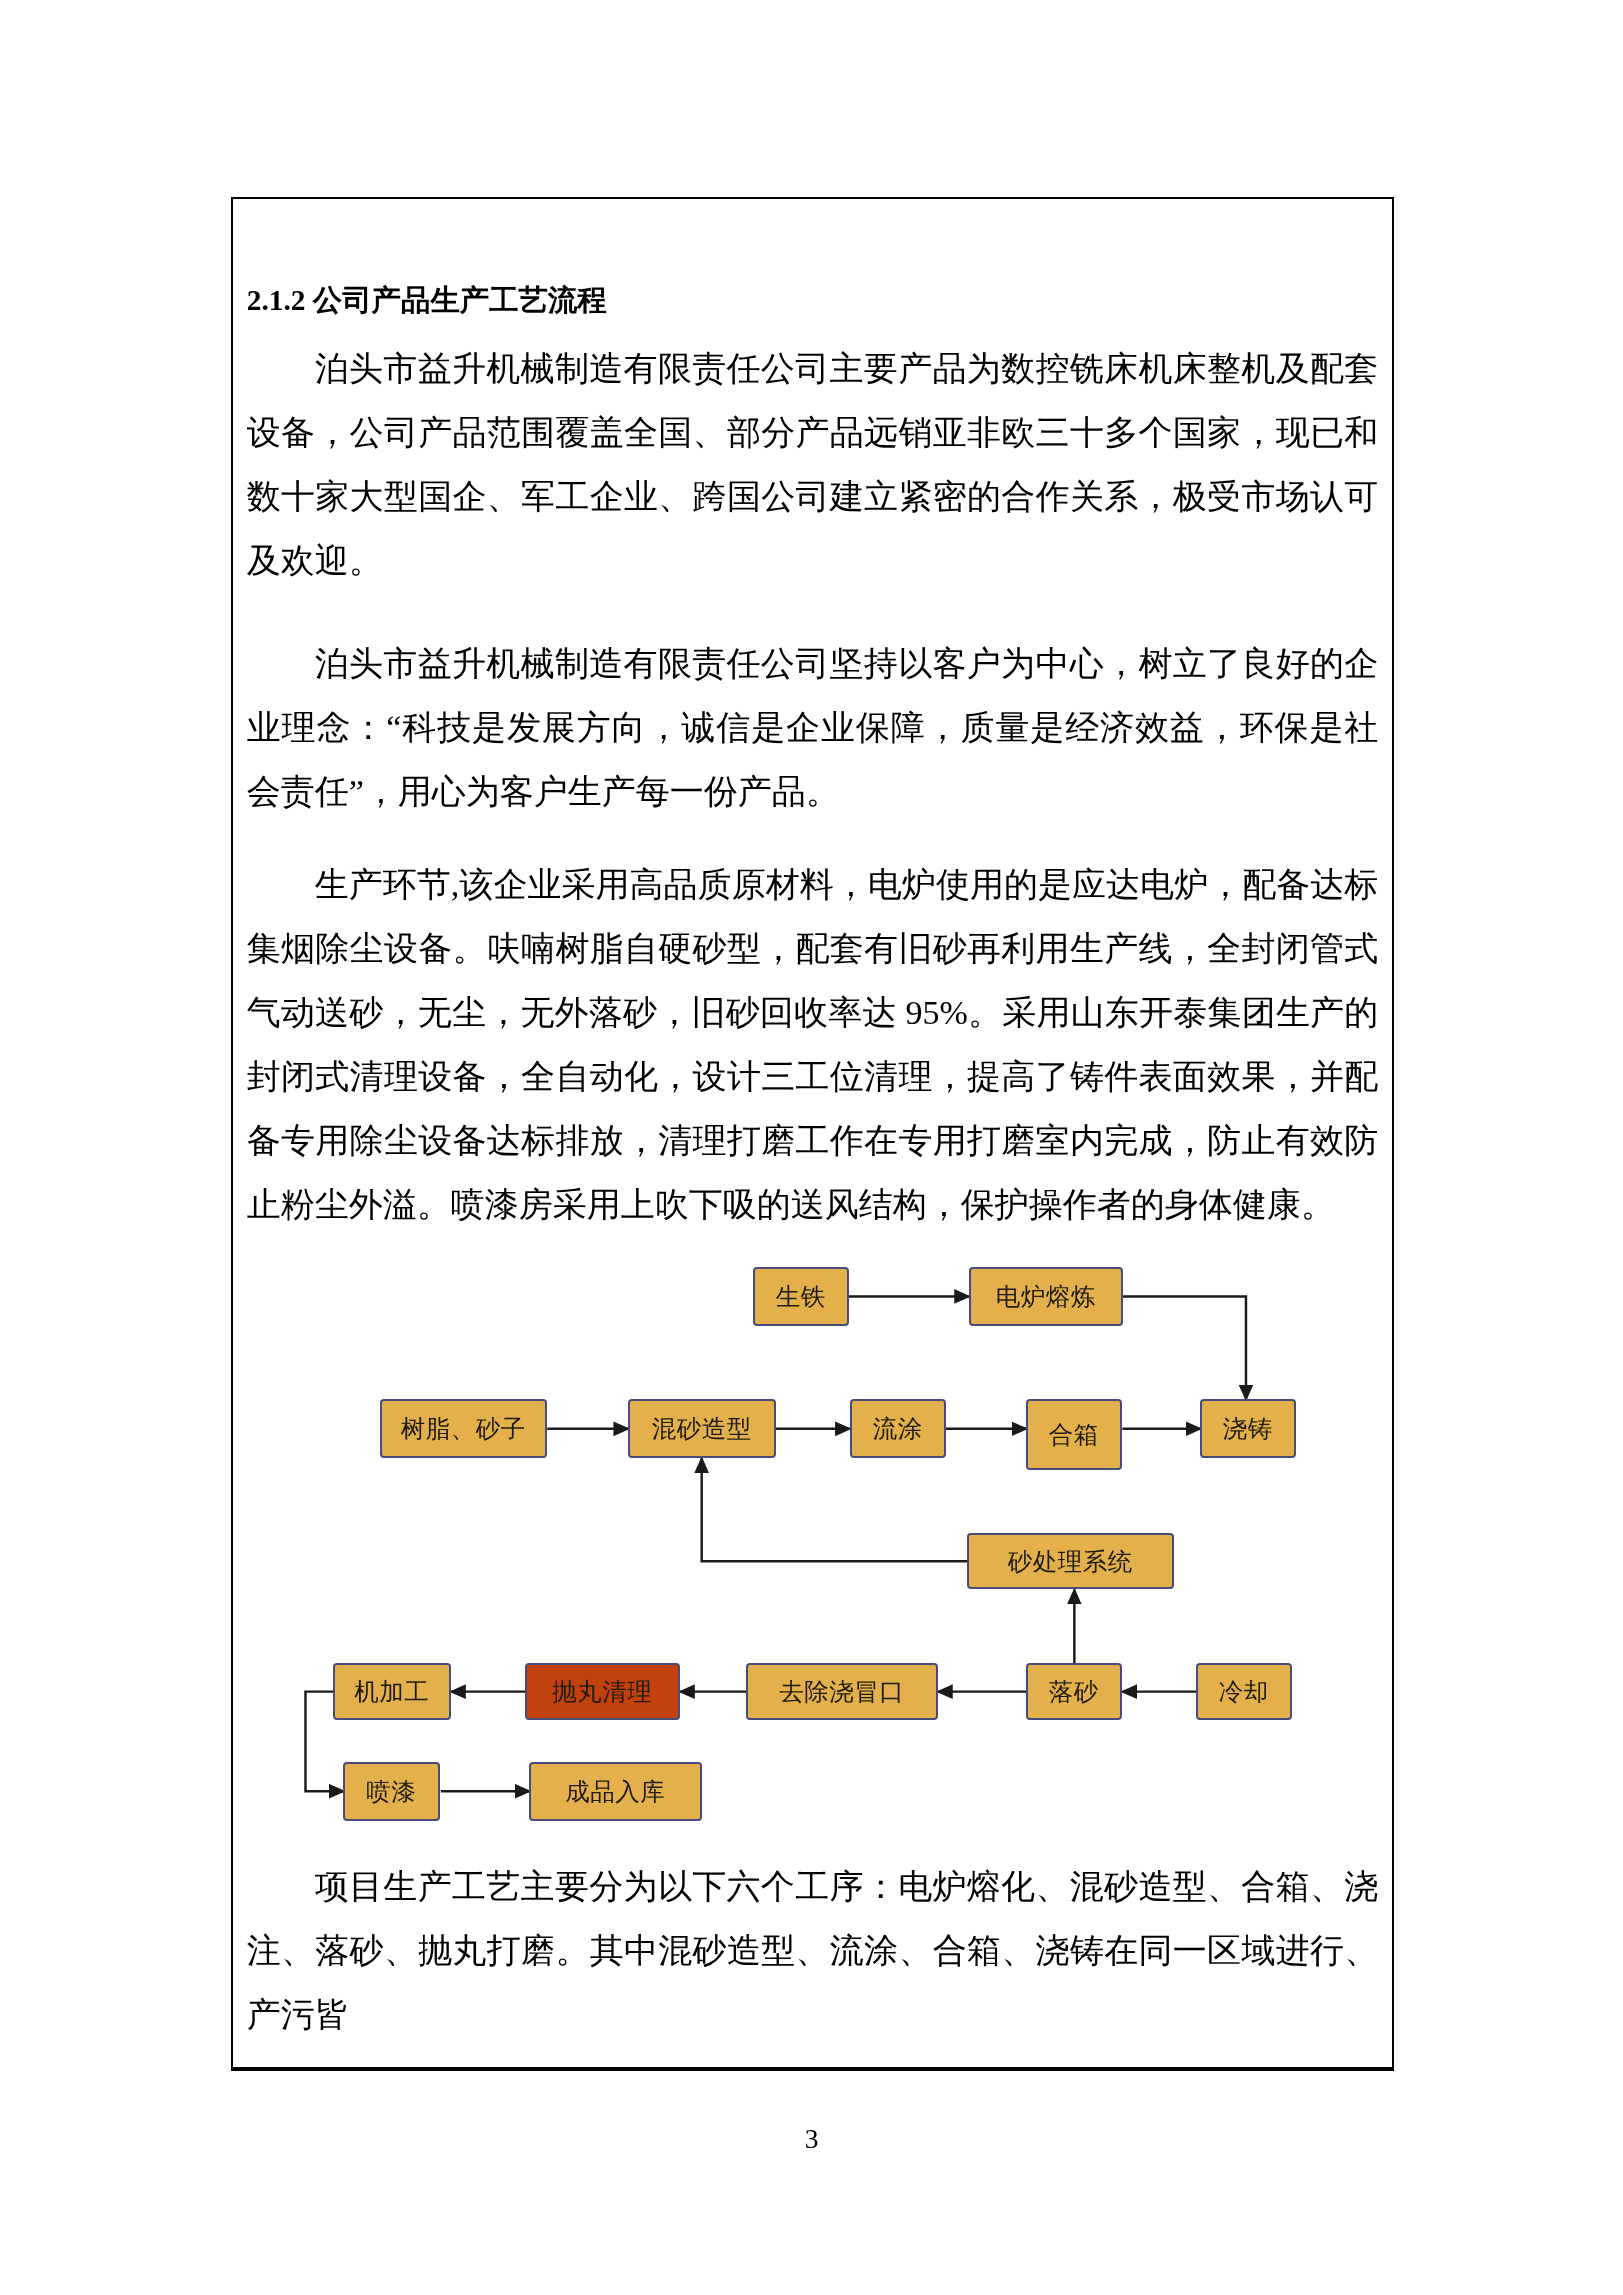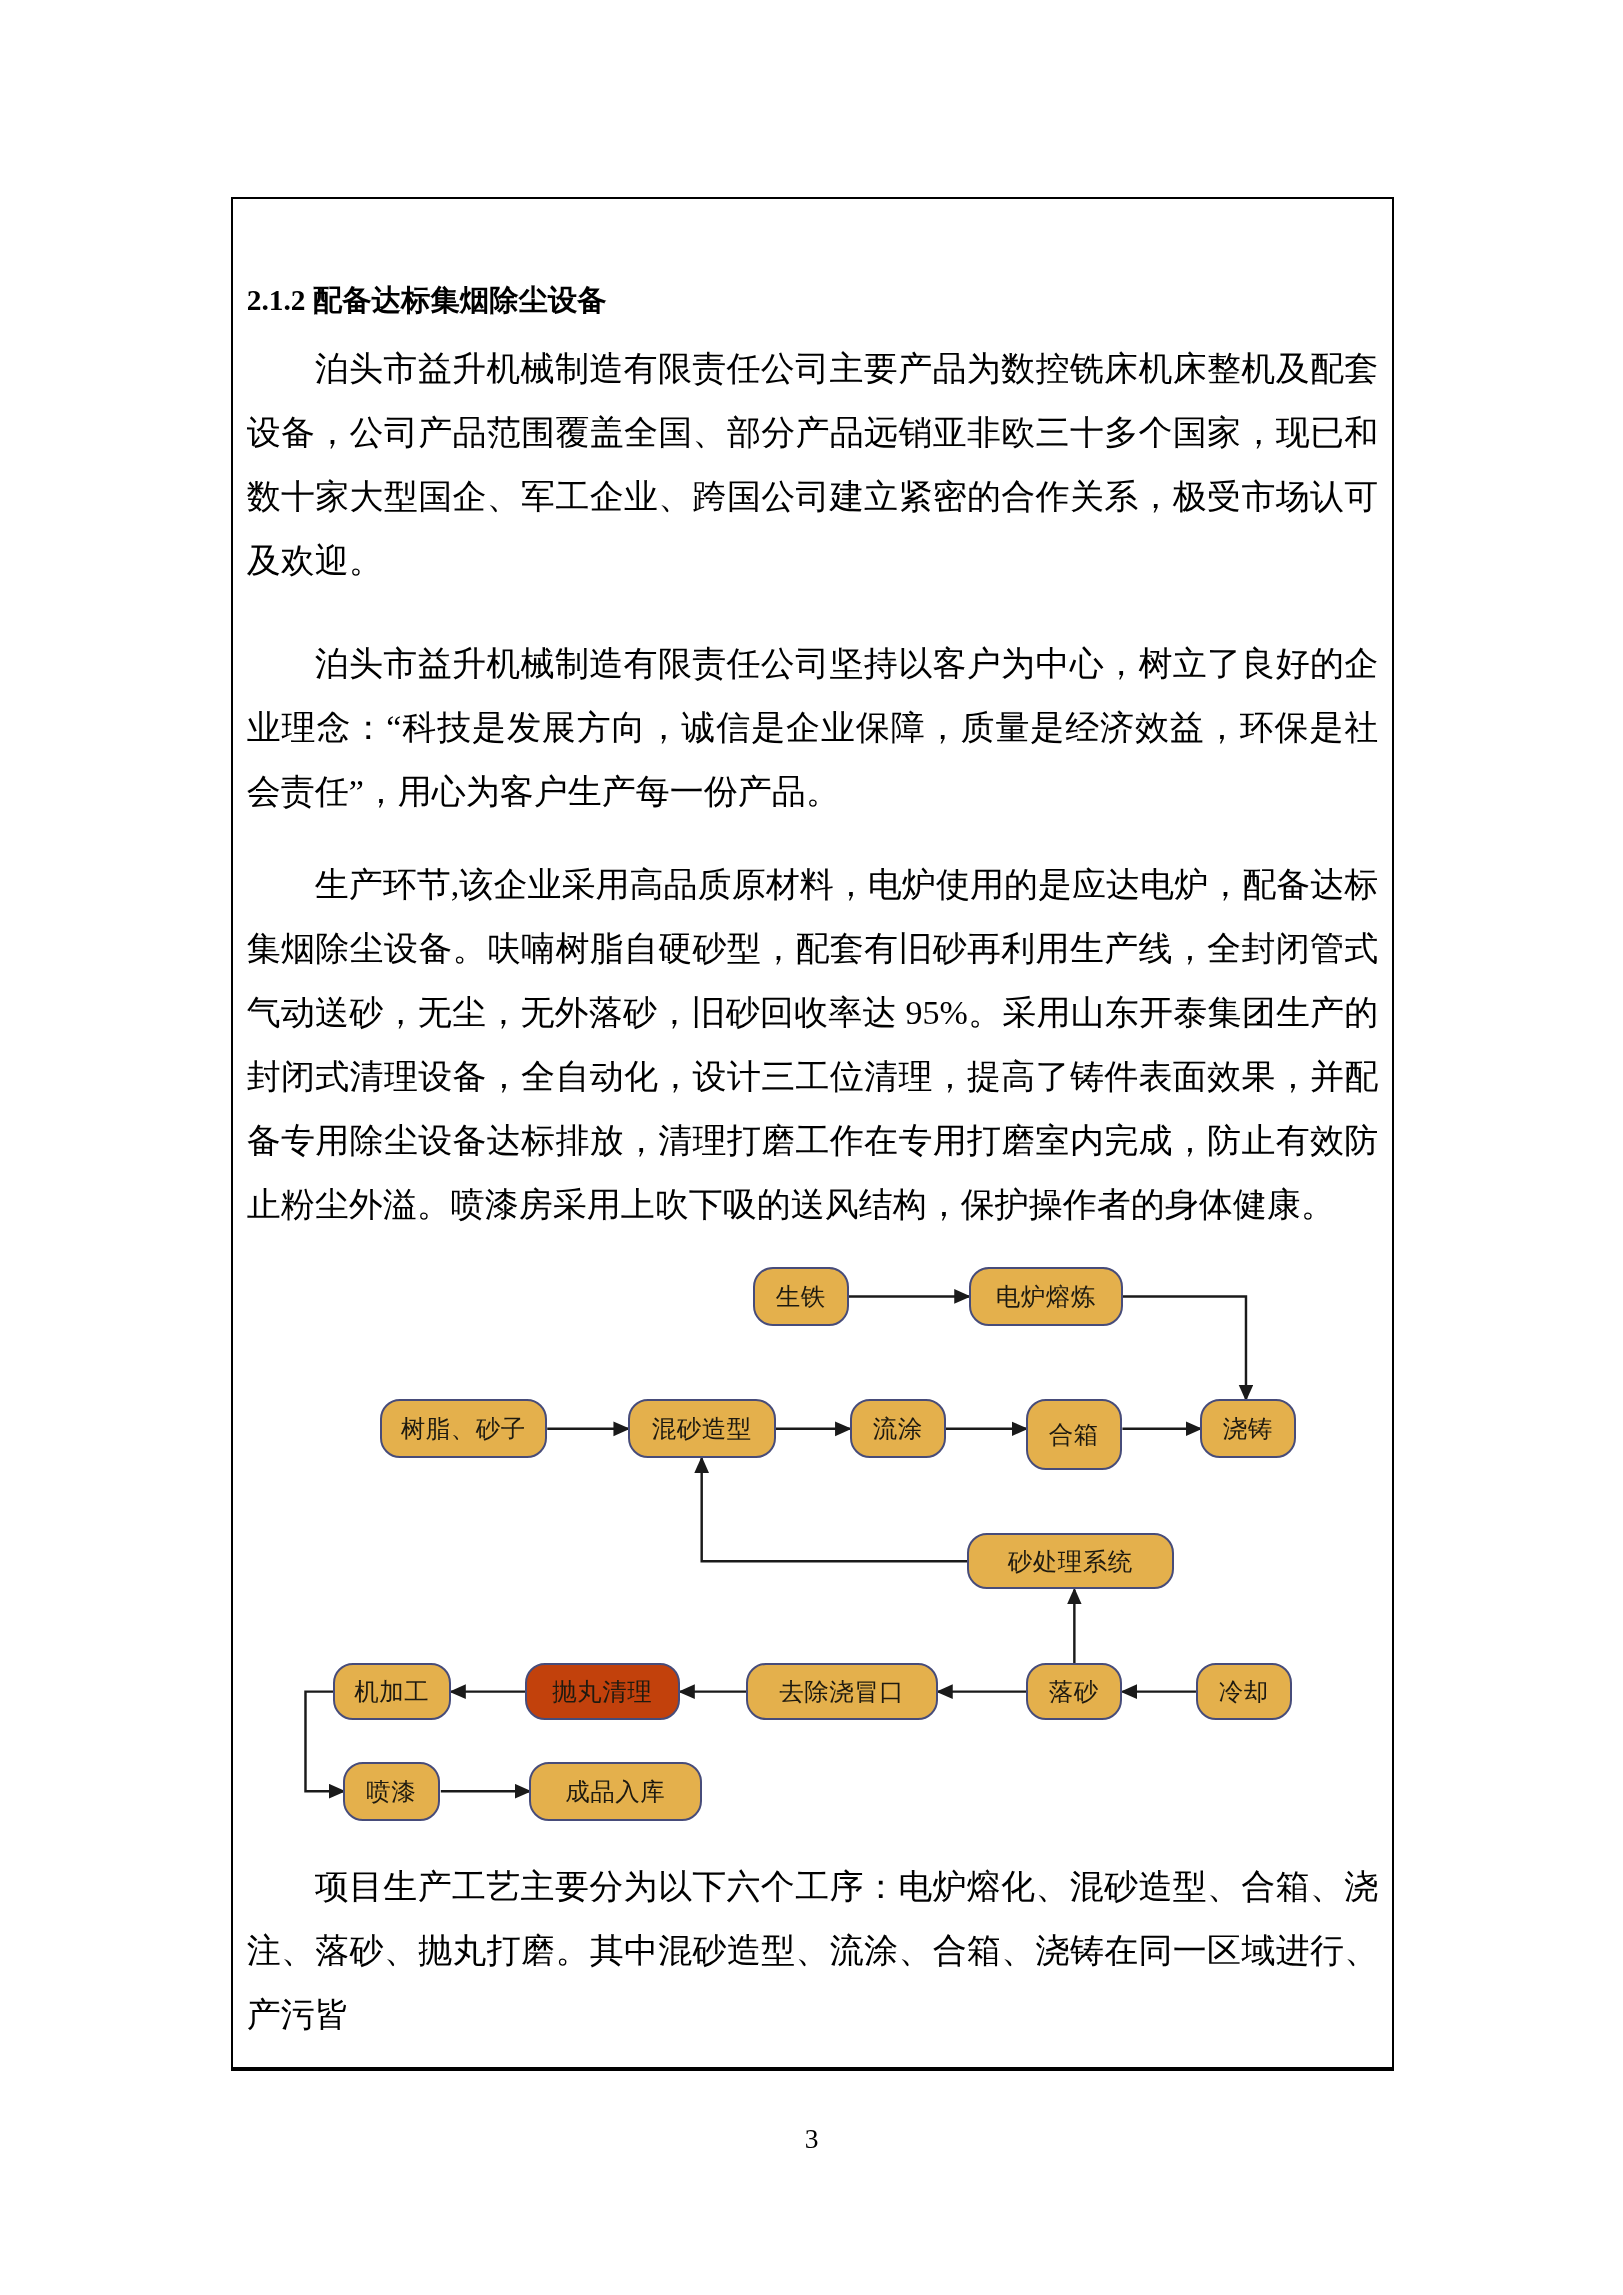--- a/index.html
+++ b/index.html
@@ -54,21 +54,21 @@
     position: absolute;
     left: 0; top: 0;
     width: 1132px;
     height: 559px;
   }
   .flow-node {
     position: absolute;
     box-sizing: border-box;
     background: #E4B04C;
     border: 2.9px solid #474C7A;
-    border-radius: 20px;
+    border-radius: 4px;
     display: flex;
     align-items: center;
     justify-content: center;
     font-size: 24.5px;
     color: #1e1a10;
     white-space: nowrap;
     letter-spacing: 0.5px;
   }
   .figure-caption {
     text-align: center;
@@ -89,21 +89,21 @@
     text-align: center;
     font-size: 27.5px;
     line-height: 39px;
   }
 </style>
 </head>
 <body>
 
 <div class="page-frame">
 
-  <h2 class="doc-heading">2.1.2 配备达标集烟除尘设备</h2>
+  <h2 class="doc-heading">2.1.2 公司产品生产工艺流程</h2>
 
   <p class="para after-gap-large">泊头市益升机械制造有限责任公司主要产品为数控铣床机床整机及配套设备，公司产品范围覆盖全国、部分产品远销亚非欧三十多个国家，现已和数十家大型国企、军工企业、跨国公司建立紧密的合作关系，极受市场认可及欢迎。</p>
 
   <p class="para after-gap-med">泊头市益升机械制造有限责任公司坚持以客户为中心，树立了良好的企业理念：“科技是发展方向，诚信是企业保障，质量是经济效益，环保是社会责任”，用心为客户生产每一份产品。</p>
 
   <p class="para">生产环节,该企业采用高品质原材料，电炉使用的是应达电炉，配备达标集烟除尘设备。呋喃树脂自硬砂型，配套有旧砂再利用生产线，全封闭管式气动送砂，无尘，无外落砂，旧砂回收率达 95%。采用山东开泰集团生产的封闭式清理设备，全自动化，设计三工位清理，提高了铸件表面效果，并配备专用除尘设备达标排放，清理打磨工作在专用打磨室内完成，防止有效防止粉尘外溢。喷漆房采用上吹下吸的送风结构，保护操作者的身体健康。</p>
 
 
   <div class="flowchart">
     <svg viewBox="0 0 2306 1140" xmlns="http://www.w3.org/2000/svg">

